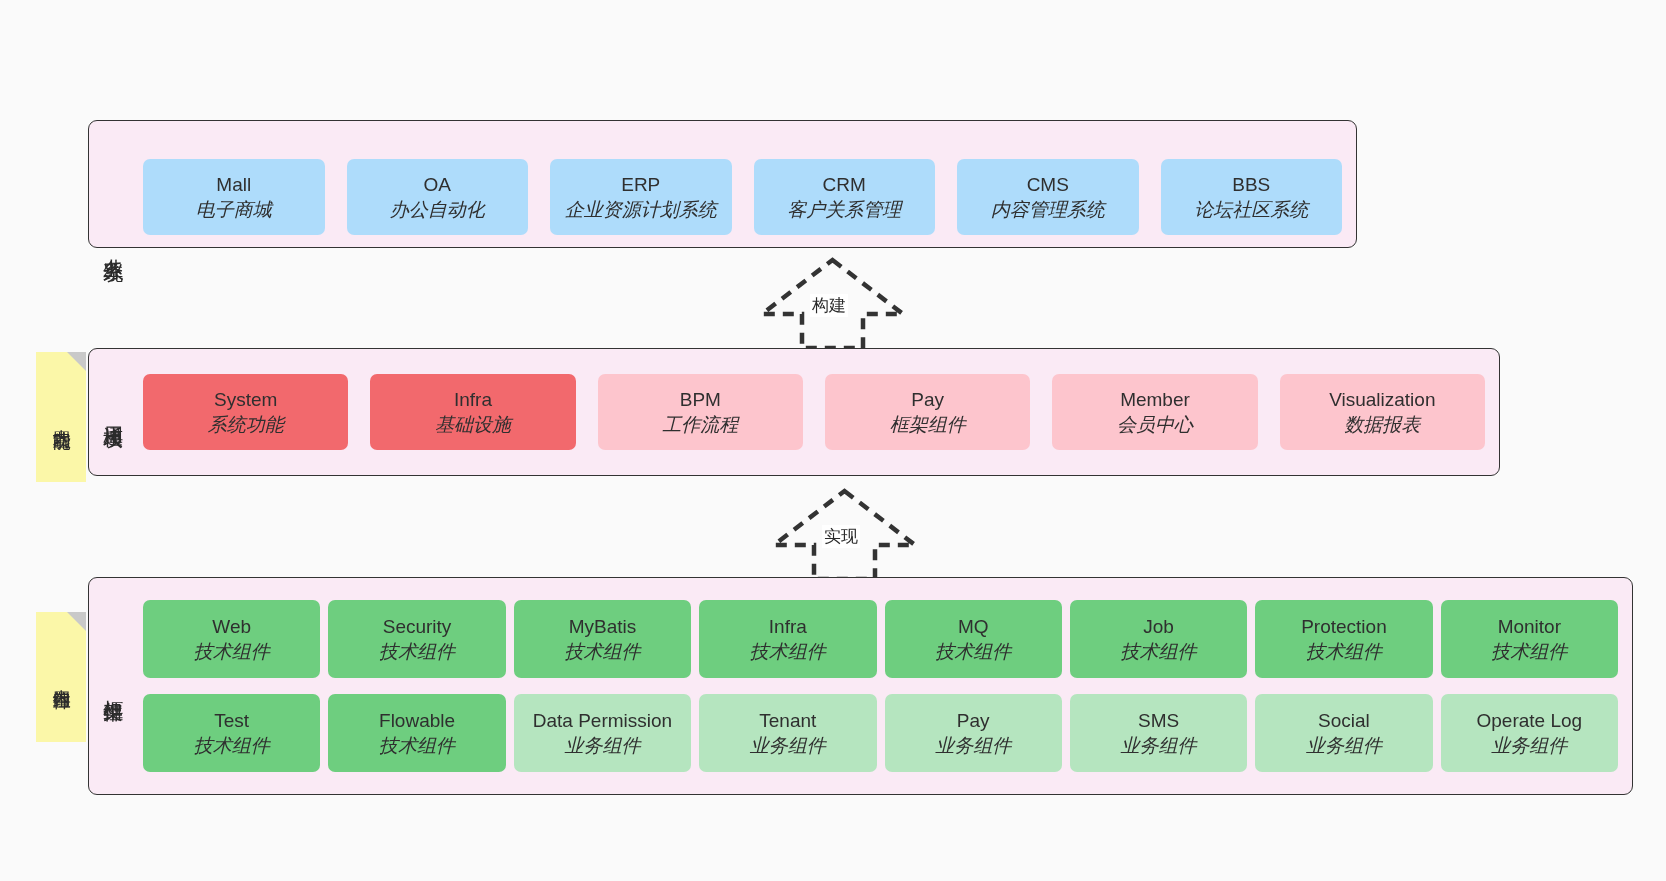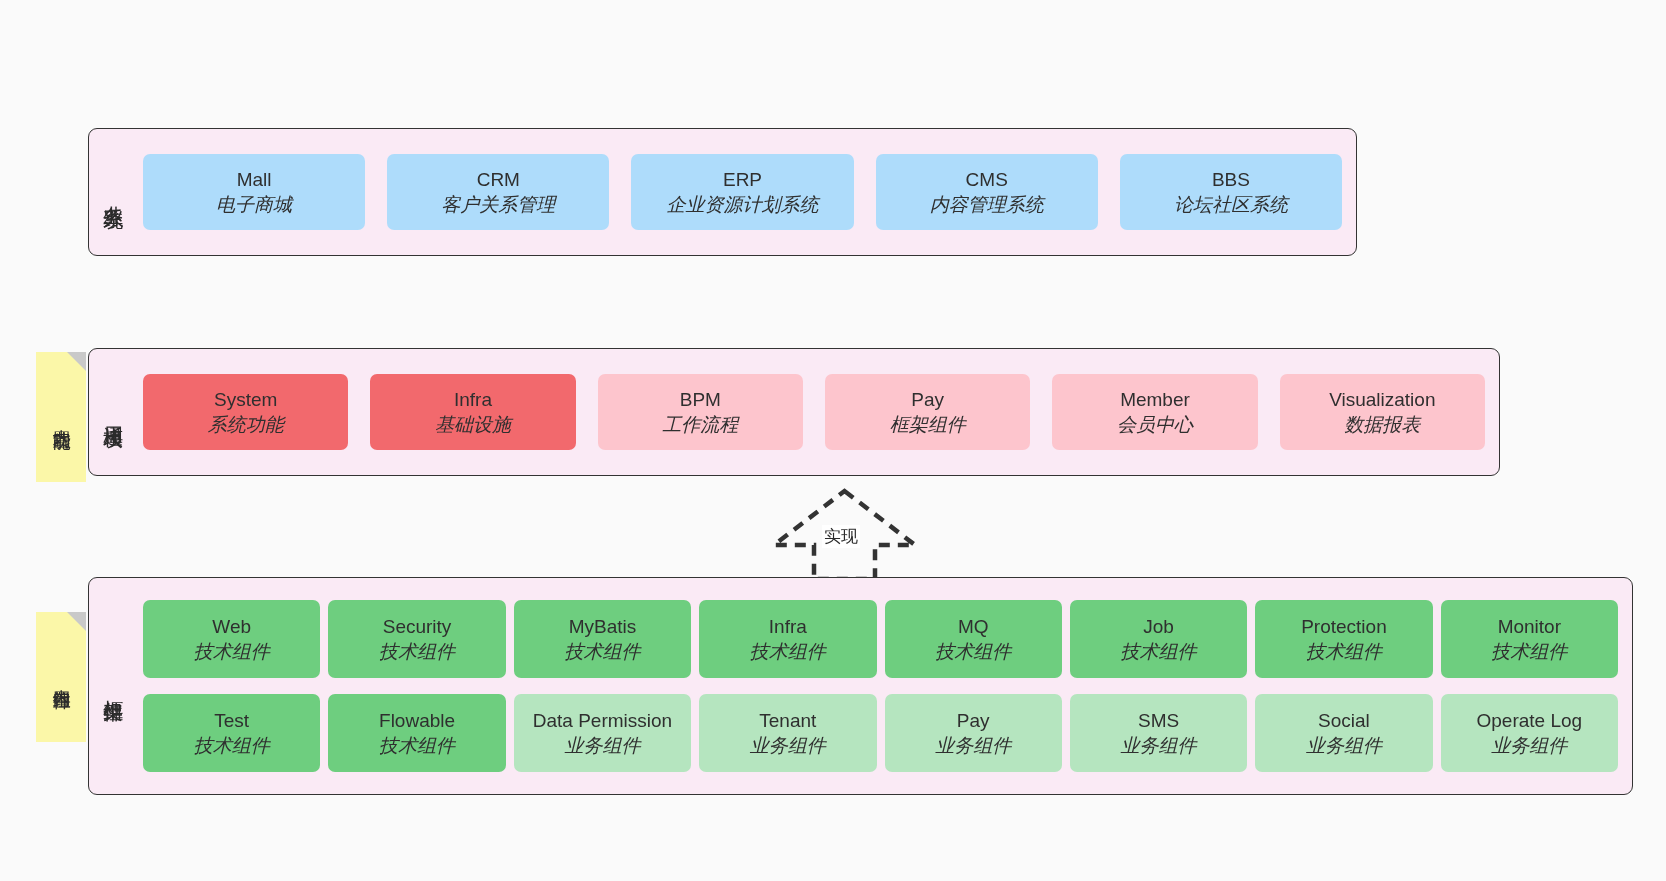--- a/index.html
+++ b/index.html
@@ -72,21 +72,21 @@
   .cell.wrap .l1{white-space:normal;}
 
   
   .c-blue{background:#aedcfb;}
   .c-red{background:#f2696d;}
   .c-pink{background:#fdc5cd;justify-content:center;}
   .c-green{background:#6ece7f;}
   .c-greenlight{background:#b5e5bf;text-align:right;}
 
   
-  #layer-business{left:88px;top:128px;width:1269px;height:128px;}
+  #layer-business{left:88px;top:120px;width:1269px;height:128px;align-items:flex-end;}
   #layer-common  {left:88px;top:348px;width:1412px;height:128px;}
   #layer-frame   {left:88px;top:577px;width:1545px;height:218px;}
 
   #layer-business .layer-body{padding-top:12px;padding-bottom:12px;}
   #layer-business .cell{height:76px;}
   #layer-common .cell{height:76px;}
   #layer-frame .cell{height:78px;}
   #layer-frame .row{gap:8px;border-radius:12px;}
 
   
@@ -141,39 +141,49 @@
 
   <div class="layer" id="layer-business">
     <div class="layer-title">业务系统</div>
     <div class="layer-body">
       <div class="row">
         <div class="cell c-blue">
           <span class="l1">Mall</span>
           <span class="l2">电子商城</span>
         </div>
         <div class="cell c-blue">
+          <span class="l1">OA</span>
+          <span class="l2">办公自动化</span>
+        </div>
+        <div class="cell c-blue">
+          <span class="l1">ERP</span>
+          <span class="l2">企业资源计划系统</span>
+        </div>
+        <div class="cell c-blue">
           <span class="l1">CRM</span>
           <span class="l2">客户关系管理</span>
         </div>
         <div class="cell c-blue">
-          <span class="l1">ERP</span>
-          <span class="l2">企业资源计划系统</span>
-        </div>
-        <div class="cell c-blue">
           <span class="l1">CMS</span>
           <span class="l2">内容管理系统</span>
         </div>
         <div class="cell c-blue">
           <span class="l1">BBS</span>
           <span class="l2">论坛社区系统</span>
         </div>
       </div>
     </div>
   </div>
 
+  <div class="arrow" id="arrow-build">
+    <svg width="145" height="92" viewBox="0 0 145 92" fill="none">
+      <path d="M72.5 2 L143 56 L103 56 L103 90 L42 90 L42 56 L2 56 Z" stroke="#333333" stroke-width="4.5" stroke-dasharray="11 8" stroke-linejoin="miter" fill="none"></path>
+    </svg>
+    <span class="arrow-label">构建</span>
+  </div>
 
   <div class="note" id="note-func">
     <span class="fold"></span>
     <span>内置功能</span>
   </div>
 
   <div class="layer" id="layer-common">
     <div class="layer-title">通用模块</div>
     <div class="layer-body">
       <div class="row">

